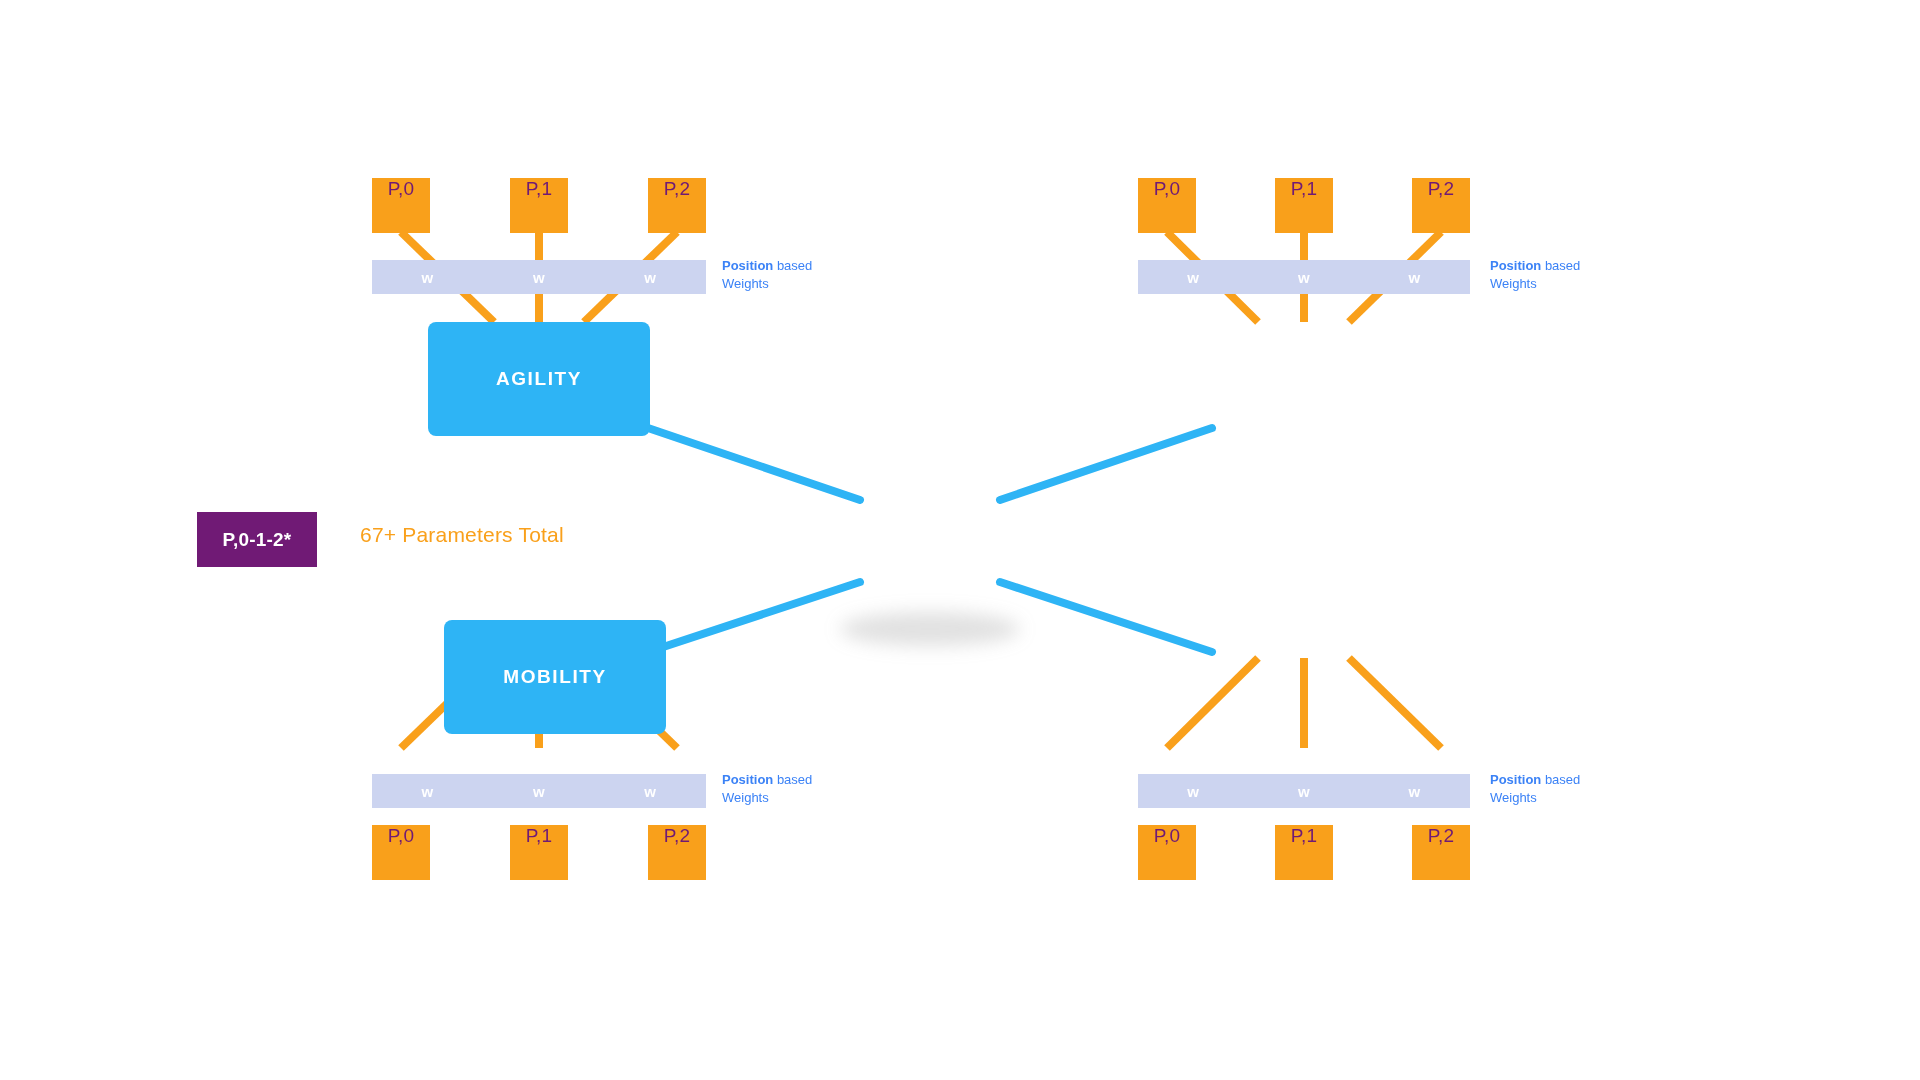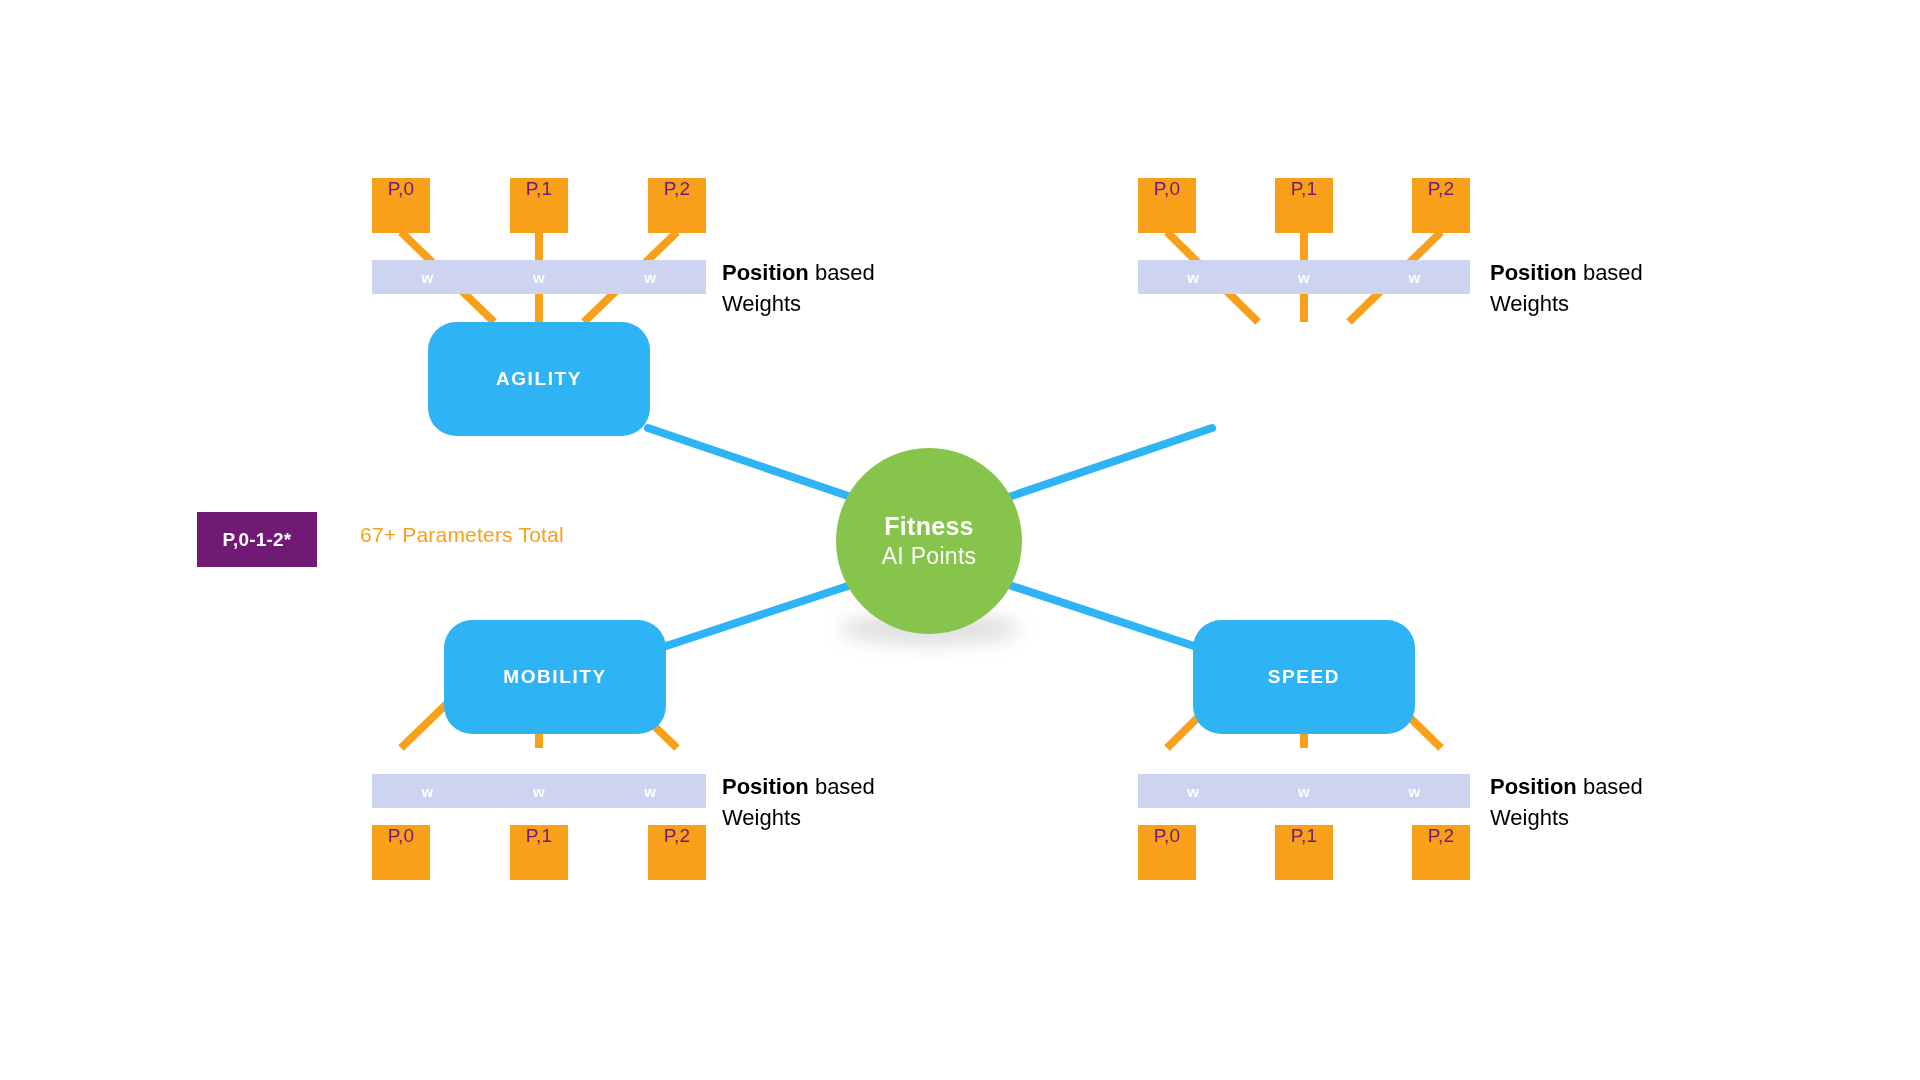--- a/index.html
+++ b/index.html
@@ -65,21 +65,21 @@
     letter-spacing: 0.2px;
     z-index: 4;
   }
 
   
   .attr-node {
     position: absolute;
     width: 222px;
     height: 114px;
     background: #2eb4f5;
-    border-radius: 28px;
+    border-radius: 8px;
     color: #ffffff;
     font-size: 19px;
     font-weight: 700;
     letter-spacing: 1.6px;
     display: flex;
     align-items: center;
     justify-content: center;
     z-index: 5;
   }
 
@@ -120,22 +120,22 @@
     font-size: 23px;
     font-weight: 400;
     letter-spacing: 0.3px;
     line-height: 1.2;
     margin-top: 2px;
   }
 
   
   .band-caption {
     position: absolute;
-    font-size: 22px;
-    color: #000000;
+    font-size: 13px;
+    color: #3b82f6;
     line-height: 1.42;
     z-index: 4;
     white-space: nowrap;
   }
   .band-caption b { font-weight: 700; }
 
   
   #legend-chip {
     position: absolute;
     left: 197px;
@@ -239,24 +239,20 @@
     <span class="w-cell">w</span>
   </div>
 
   <div class="band-caption" style="left:1490px; top:257px;">
     <div><b>Position</b><span> based</span></div>
     <div>Weights</div>
   </div>
 
 
   <div id="center-shadow"></div>
-  <div id="center-node">
-    <div class="c-title">Fitness</div>
-    <div class="c-sub">AI Points</div>
-  </div>
 
   <div id="legend-chip">
     <span>P,0-1-2*</span>
   </div>
   <div id="legend-text">67+ Parameters Total</div>
 
   <div class="attr-node" style="left:444px; top:620px;">
     <span>MOBILITY</span>
   </div>
 
@@ -274,23 +270,20 @@
   <div class="p-box" style="left:372px; top:825px;">
     <span>P,0</span>
   </div>
   <div class="p-box" style="left:510px; top:825px;">
     <span>P,1</span>
   </div>
   <div class="p-box" style="left:648px; top:825px;">
     <span>P,2</span>
   </div>
 
-  <div class="attr-node" style="left:1193px; top:620px;">
-    <span>SPEED</span>
-  </div>
 
   <div class="weights-band" style="left:1138px; top:774px; width:332px;">
     <span class="w-cell">w</span>
     <span class="w-cell">w</span>
     <span class="w-cell">w</span>
   </div>
 
   <div class="band-caption" style="left:1490px; top:771px;">
     <div><b>Position</b><span> based</span></div>
     <div>Weights</div>

